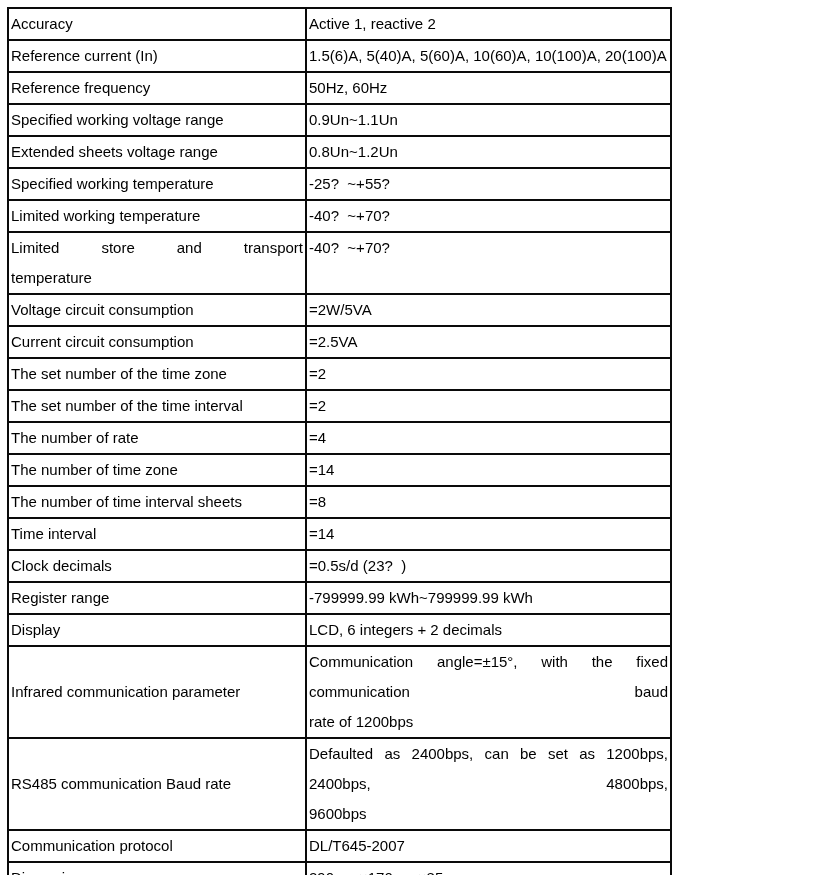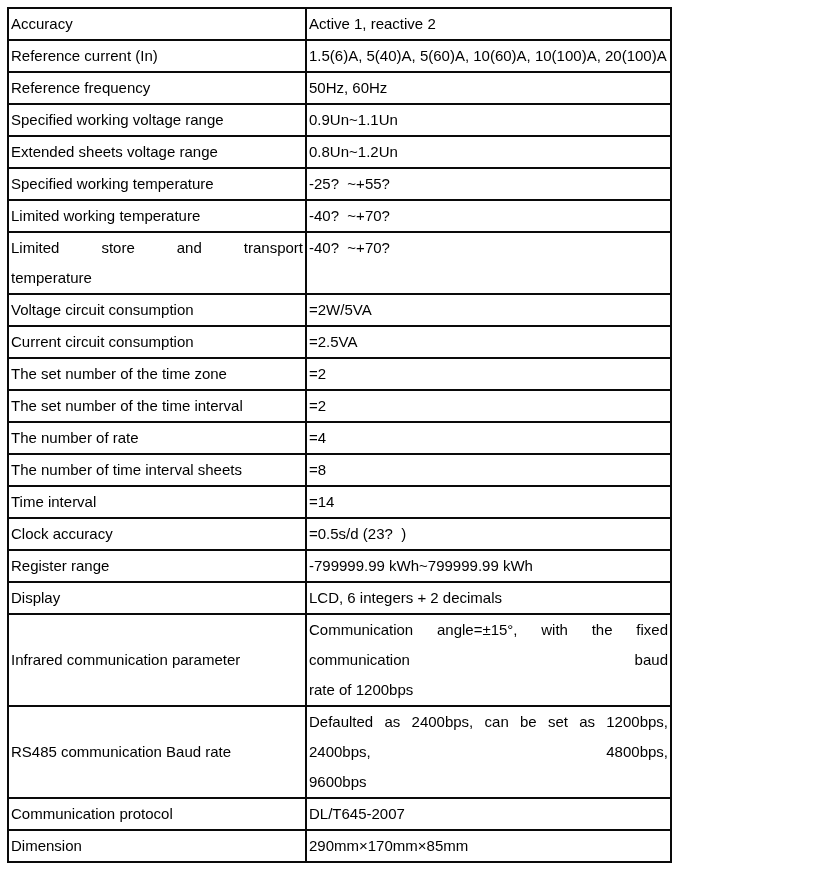--- a/index.html
+++ b/index.html
@@ -151,37 +151,45 @@
         <tr>
           <td class="label-cell">
             <div class="line">The number of rate</div>
           </td>
           <td class="value-cell">
             <div class="line">=4</div>
           </td>
         </tr>
         <tr>
           <td class="label-cell">
+            <div class="line">The number of time zone</div>
+          </td>
+          <td class="value-cell">
+            <div class="line">=14</div>
+          </td>
+        </tr>
+        <tr>
+          <td class="label-cell">
             <div class="line">The number of time interval sheets</div>
           </td>
           <td class="value-cell">
             <div class="line">=8</div>
           </td>
         </tr>
         <tr>
           <td class="label-cell">
             <div class="line">Time interval</div>
           </td>
           <td class="value-cell">
             <div class="line">=14</div>
           </td>
         </tr>
         <tr>
           <td class="label-cell">
-            <div class="line">Clock accuracy</div>
+            <div class="line">Clock decimals</div>
           </td>
           <td class="value-cell">
             <div class="line">=0.5s/d (23?&nbsp;&nbsp;)</div>
           </td>
         </tr>
         <tr>
           <td class="label-cell">
             <div class="line">Register range</div>
           </td>
           <td class="value-cell">

